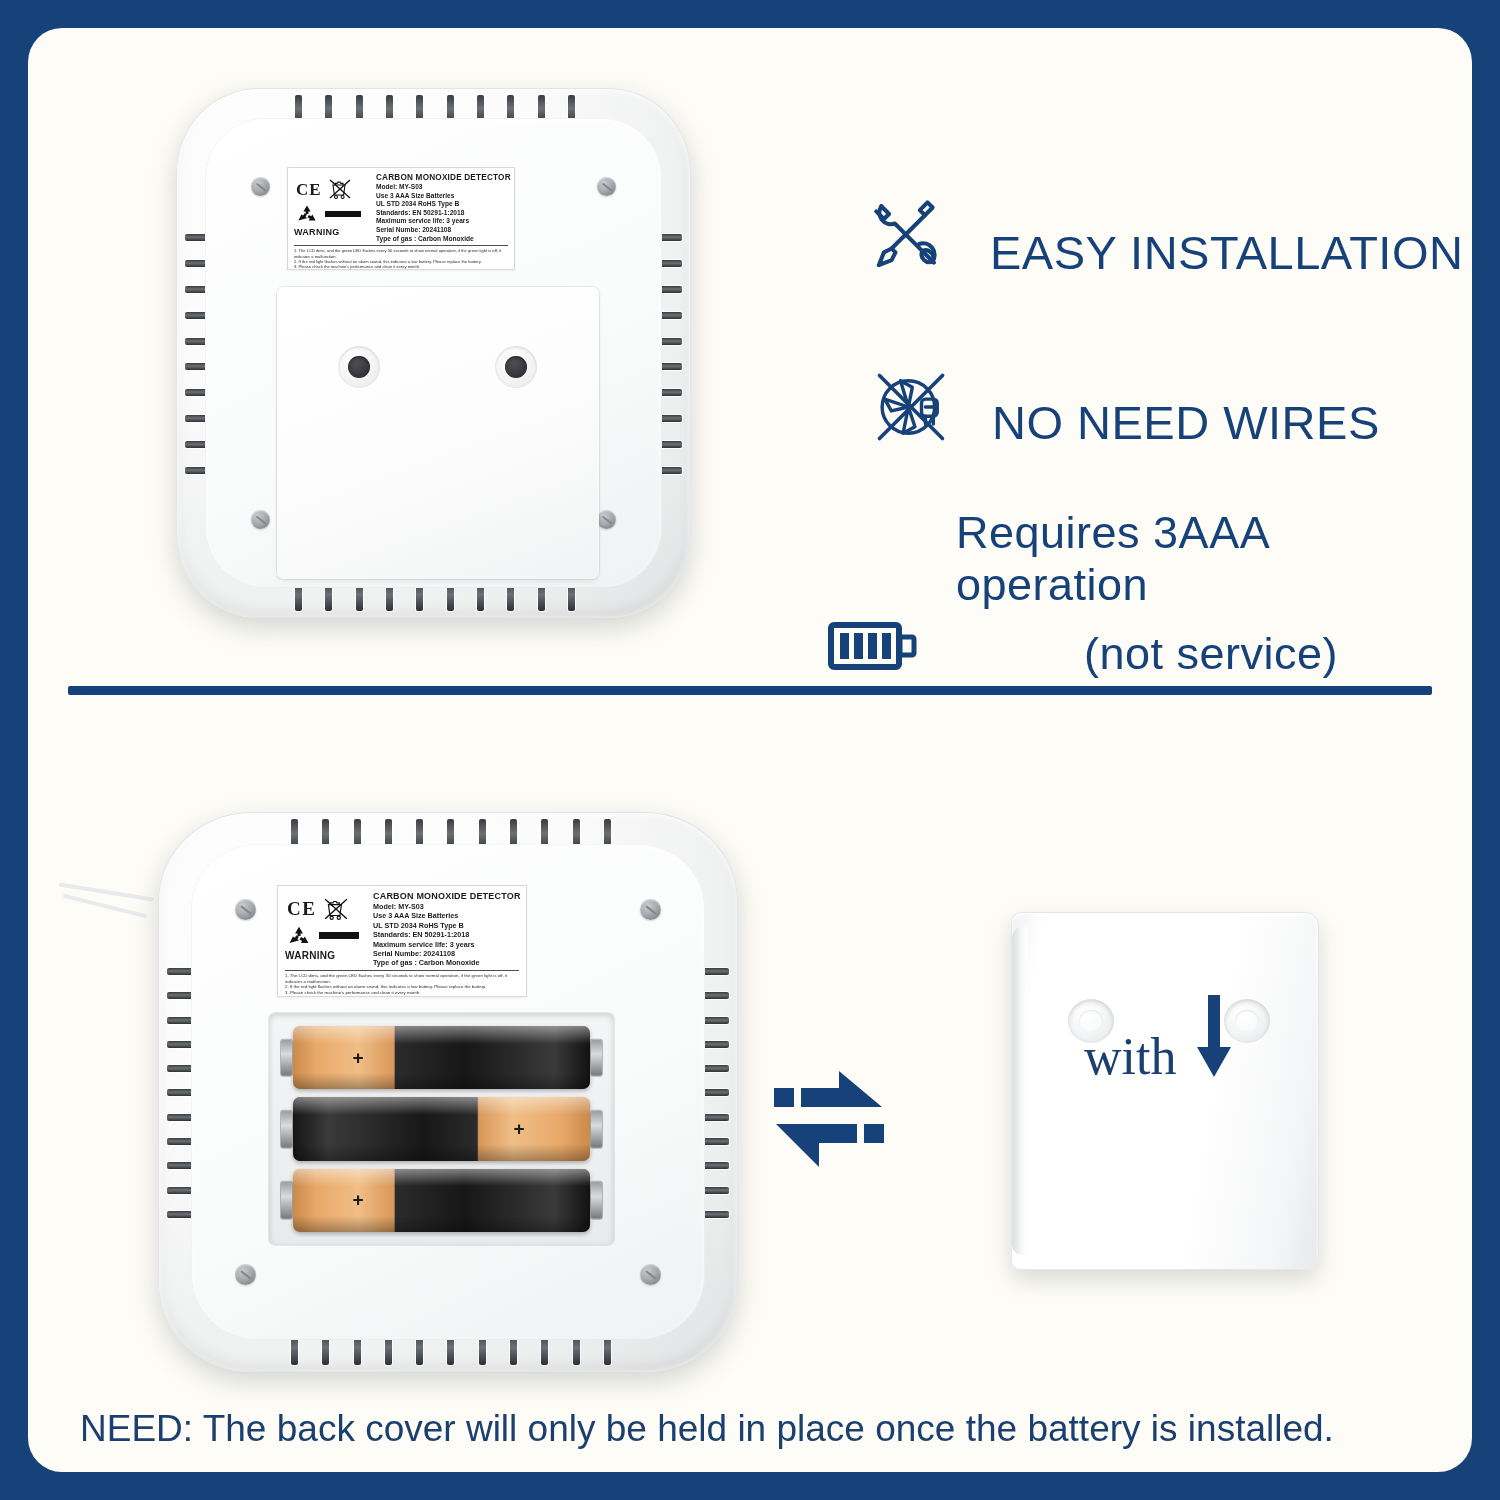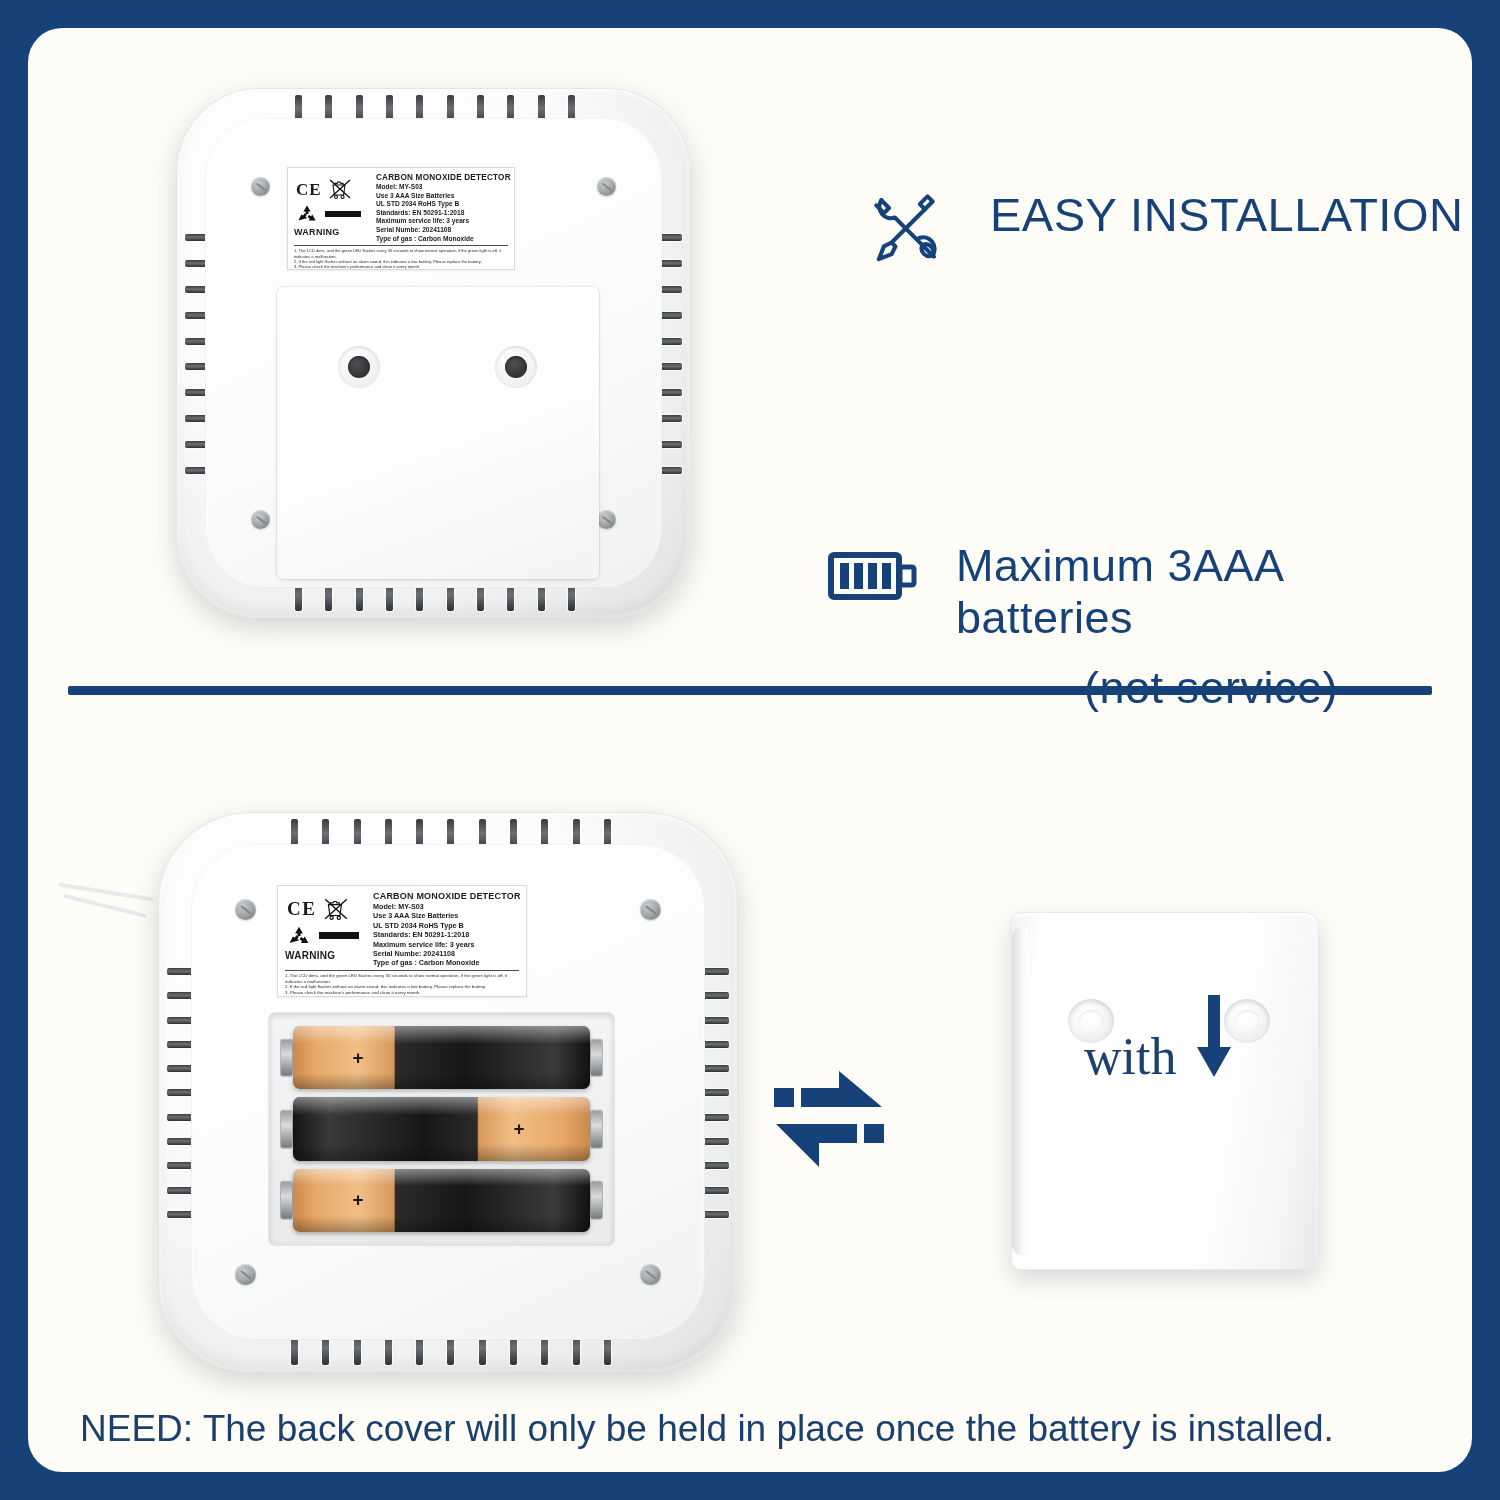--- a/index.html
+++ b/index.html
@@ -168,21 +168,21 @@
   }
   .term {
     position:absolute; top:50%; transform: translateY(-50%);
     width:11px; height:58%; z-index:4;
     background: linear-gradient(180deg,#9a9c9e,#d9dbdc 40%,#76797b);
     border-radius:2px;
     box-shadow: 0 0 0 1px rgba(0,0,0,.25);
   }
 
   
-  .feature { position: absolute; display: flex; align-items: flex-start; }
+  .feature { position: absolute; display: flex; align-items: flex-end; }
   .feat-icon { flex: 0 0 auto; display:flex; align-items:center; justify-content:center; }
   .feat-text {
     color: #164279;
     font-weight: 400;
     letter-spacing: .5px;
     line-height: 1.15;
   }
 
   
   .back-cover {
@@ -369,34 +369,55 @@
 
             <path d="M52 9 l-4-4 l-6 6 l4 4 z"></path>
             <path d="M46 15 L20 41"></path>
             <path d="M20 41 l-6 3 l-4 10 l10-4 l3-6 z"></path>
           </g>
         </svg>
       </div>
       <div class="feat-text" style="font-size:47px; margin-left:40px;">EASY INSTALLATION</div>
     </div>
 
+    <div class="feature" style="left:840px; top:330px; width:600px; height:92px;">
+      <div class="feat-icon" style="width:86px; height:86px;">
+        <svg width="84" height="84" viewBox="0 0 64 64">
+          <g fill="none" stroke="#164279" stroke-width="2.6" stroke-linejoin="round" stroke-linecap="round">
+            <circle cx="30" cy="32" r="20"></circle>
+
+            <path d="M30 32 L24 12 L33 17 Z"></path>
+            <path d="M30 32 L12 26 L17 35 Z"></path>
+            <path d="M30 32 L26 52 L35 47 Z"></path>
+
+            <rect x="40" y="26" width="12" height="13" rx="3"></rect>
+            <path d="M43 39 v6 M49 39 v6"></path>
+            <path d="M43 32 h6"></path>
+
+            <path d="M8 8 L56 56" stroke-width="2.8"></path>
+            <path d="M56 8 L8 56" stroke-width="2.8"></path>
+          </g>
+        </svg>
+      </div>
+      <div class="feat-text" style="font-size:47px; margin-left:38px;">NO NEED WIRES</div>
+    </div>
 
     <div class="feature" style="left:798px; top:512px; width:640px; height:140px;">
       <div class="feat-icon" style="width:96px; height:70px;">
         <svg width="92" height="62" viewBox="0 0 92 62">
           <rect x="3" y="11" width="68" height="42" rx="3" fill="none" stroke="#164279" stroke-width="6"></rect>
           <rect x="72" y="23" width="14" height="18" rx="2" fill="none" stroke="#164279" stroke-width="5"></rect>
           <rect x="12" y="19" width="9" height="26" fill="#164279"></rect>
           <rect x="26" y="19" width="9" height="26" fill="#164279"></rect>
           <rect x="40" y="19" width="9" height="26" fill="#164279"></rect>
           <rect x="54" y="19" width="9" height="26" fill="#164279"></rect>
         </svg>
       </div>
       <div style="margin-left:34px;">
-        <div class="feat-text" style="font-size:45px;">Maximum 3AAA batteries</div>
+        <div class="feat-text" style="font-size:45px;">Requires 3AAA operation</div>
         <div class="feat-text" style="font-size:45px; text-align:center; margin-top:18px;">(not service)</div>
       </div>
     </div>
 
     <div class="divider" style="top:658px;"></div>
 
     <div class="wisp" style="left:30px; top:862px; width:96px; height:4px; border-radius:3px; transform:rotate(9deg);"></div>
     <div class="wisp" style="left:34px; top:876px; width:86px; height:4px; border-radius:3px; transform:rotate(14deg);"></div>
 
     <div class="device" style="left:130px; top:784px; width:580px; height:560px;">

